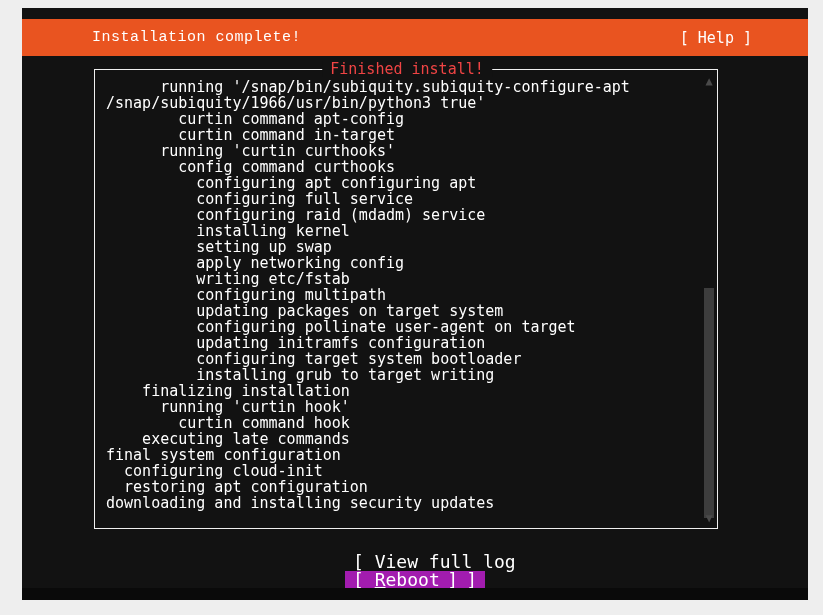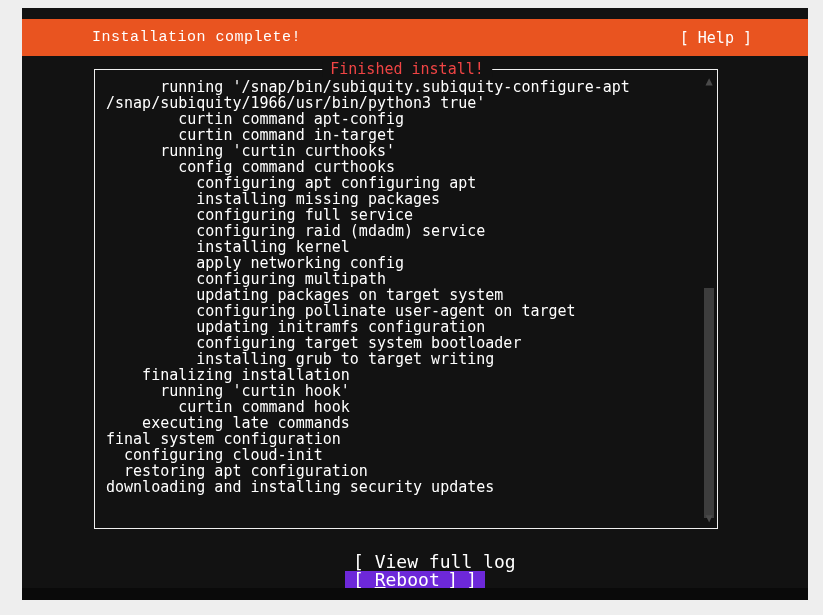--- a/index.html
+++ b/index.html
@@ -159,21 +159,21 @@
     height: 18px;
     white-space: pre;
     text-align: left;
     box-sizing: border-box;
     padding-left: 8px;
     cursor: pointer;
     background: transparent;
   }
   .btn .br { float: right; padding-right: 8px; }
   .btn.selected {
-    background: #6d28d9;
+    background: #a21caf;
   }
   .btn.selected .accel {
     text-decoration: underline;
   }
 
   .bottom-strip {
     position: absolute;
     left: 0;
     bottom: 0;
     width: 786px;
@@ -206,25 +206,26 @@
     <div class="logbox-title">Finished install!</div>
 
     <div class="log-content">
       <div class="log-line">      running '/snap/bin/subiquity.subiquity-configure-apt</div>
       <div class="log-line">/snap/subiquity/1966/usr/bin/python3 true'</div>
       <div class="log-line">        curtin command apt-config</div>
       <div class="log-line">        curtin command in-target</div>
       <div class="log-line">      running 'curtin curthooks'</div>
       <div class="log-line">        config command curthooks</div>
       <div class="log-line">          configuring apt configuring apt</div>
-      <div class="log-line">          installing missing packages</div>
       <div class="log-line">          configuring full service</div>
       <div class="log-line">          configuring raid (mdadm) service</div>
       <div class="log-line">          installing kernel</div>
+      <div class="log-line">          setting up swap</div>
       <div class="log-line">          apply networking config</div>
+      <div class="log-line">          writing etc/fstab</div>
       <div class="log-line">          configuring multipath</div>
       <div class="log-line">          updating packages on target system</div>
       <div class="log-line">          configuring pollinate user-agent on target</div>
       <div class="log-line">          updating initramfs configuration</div>
       <div class="log-line">          configuring target system bootloader</div>
       <div class="log-line">          installing grub to target writing</div>
       <div class="log-line">    finalizing installation</div>
       <div class="log-line">      running 'curtin hook'</div>
       <div class="log-line">        curtin command hook</div>
       <div class="log-line">    executing late commands</div>

